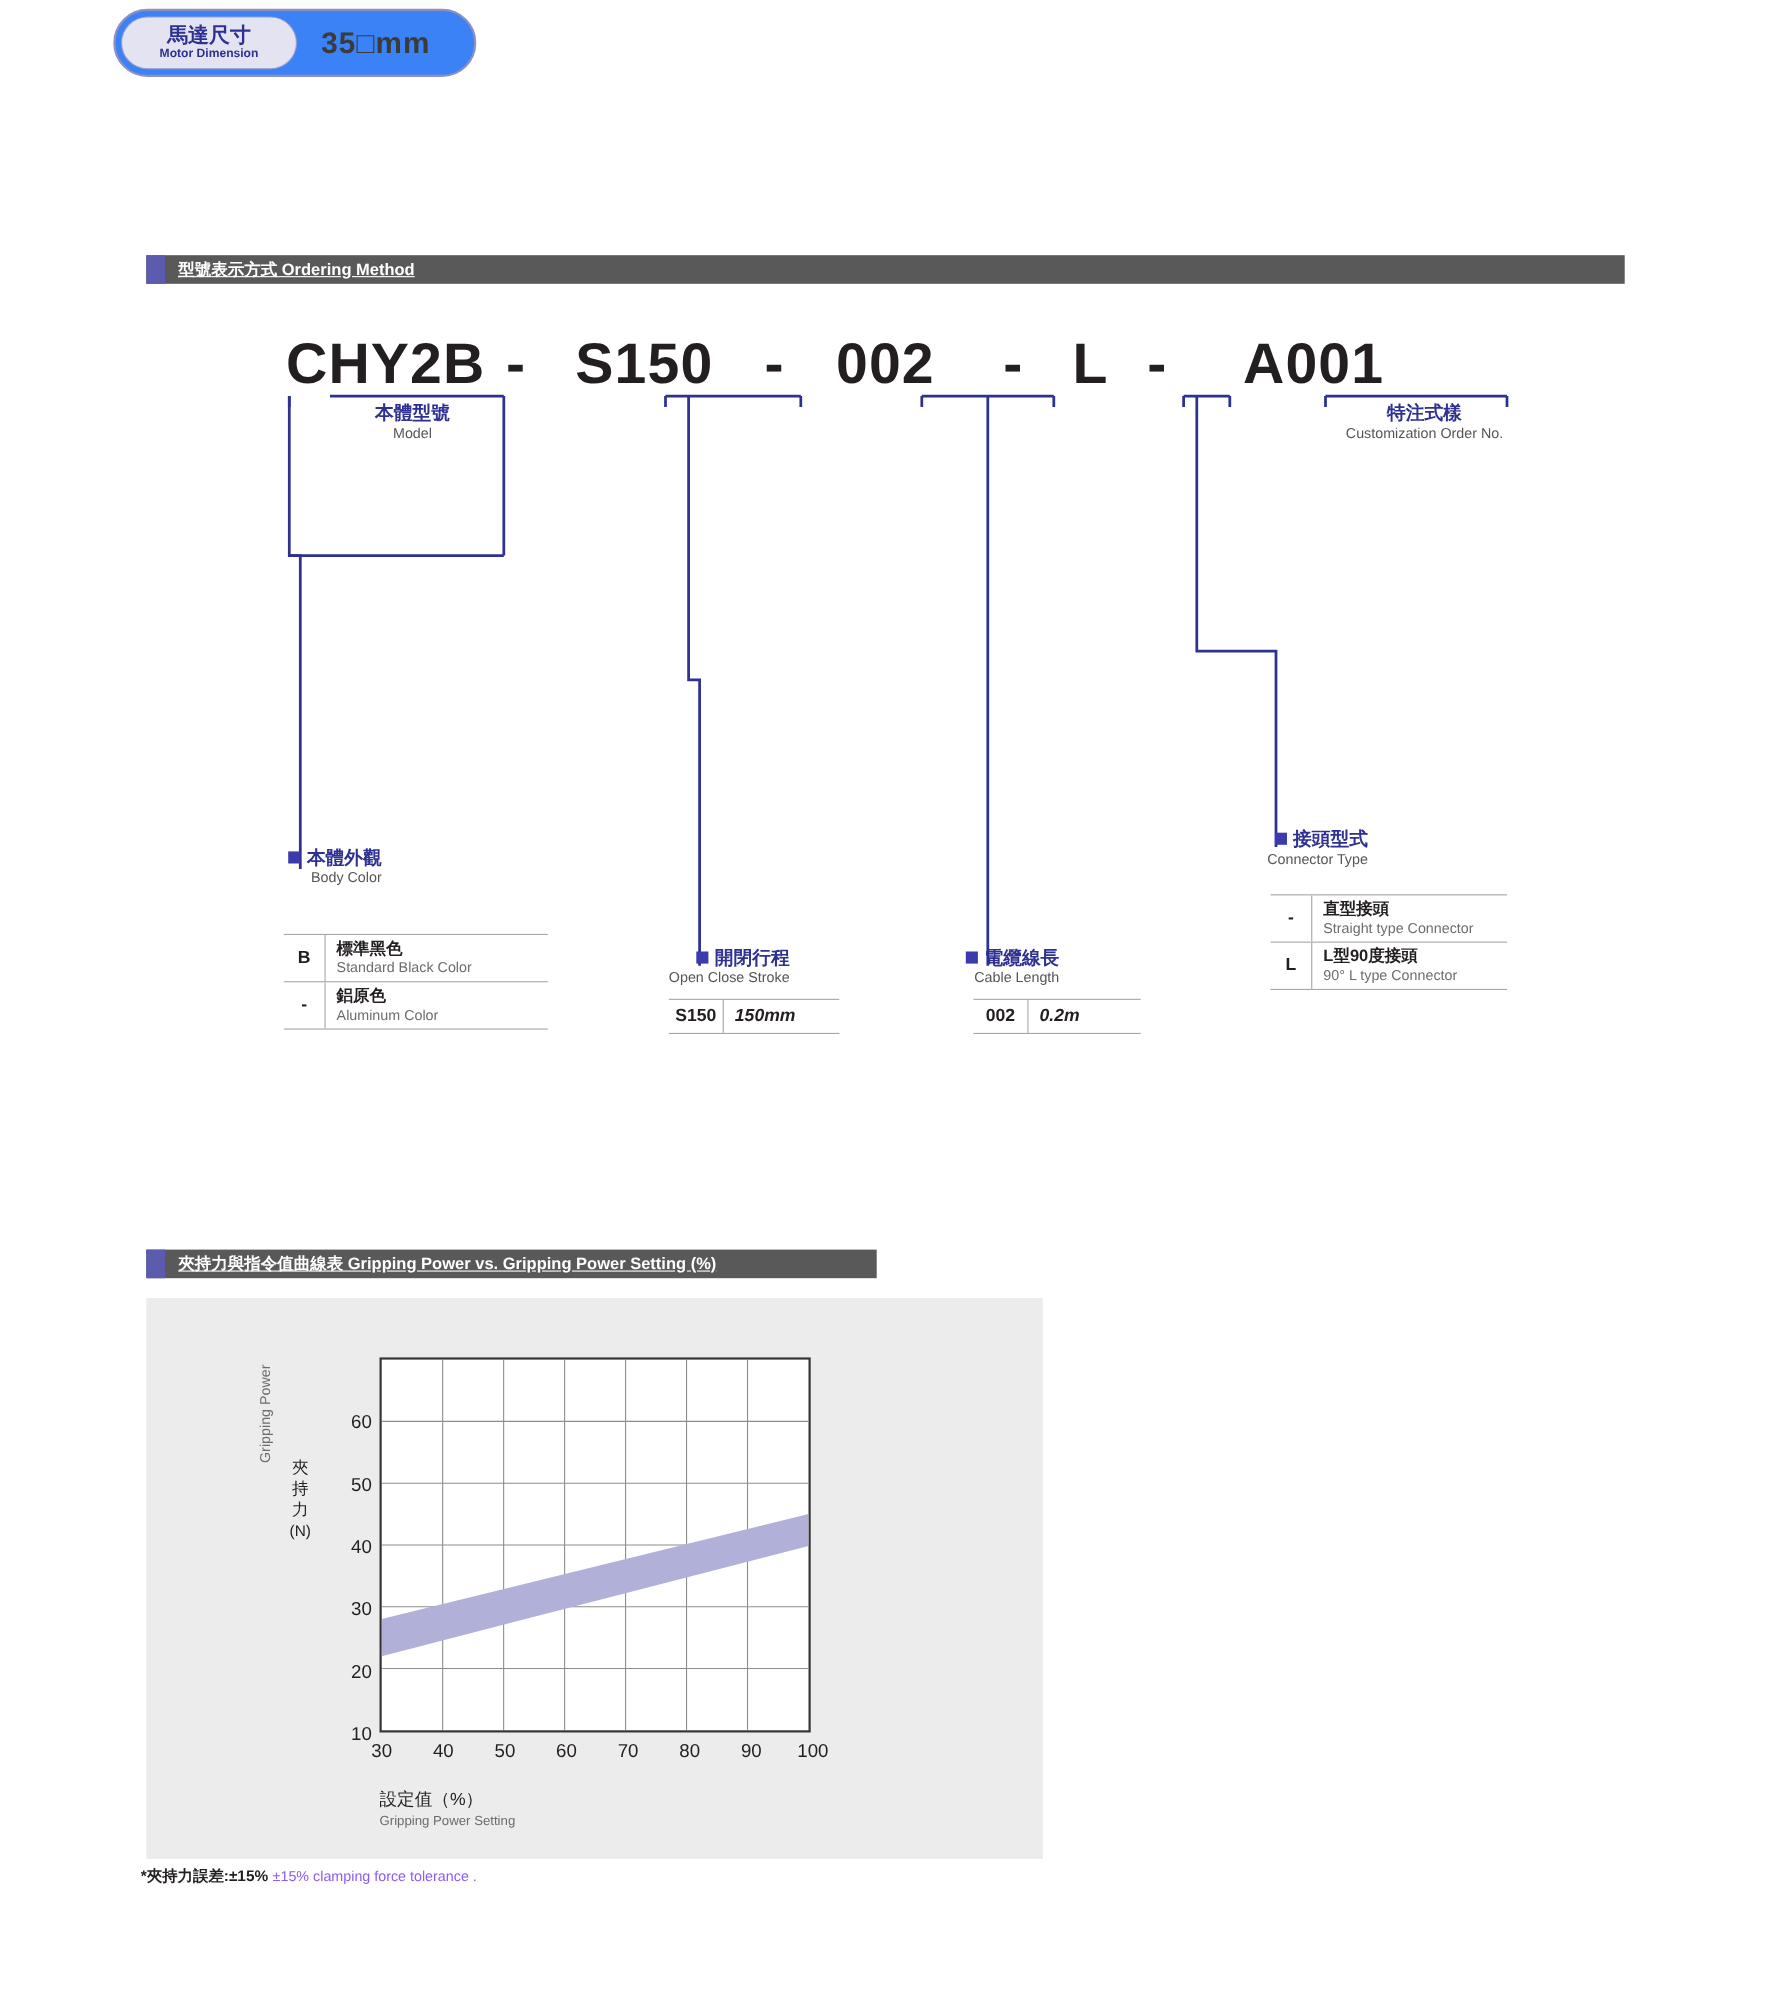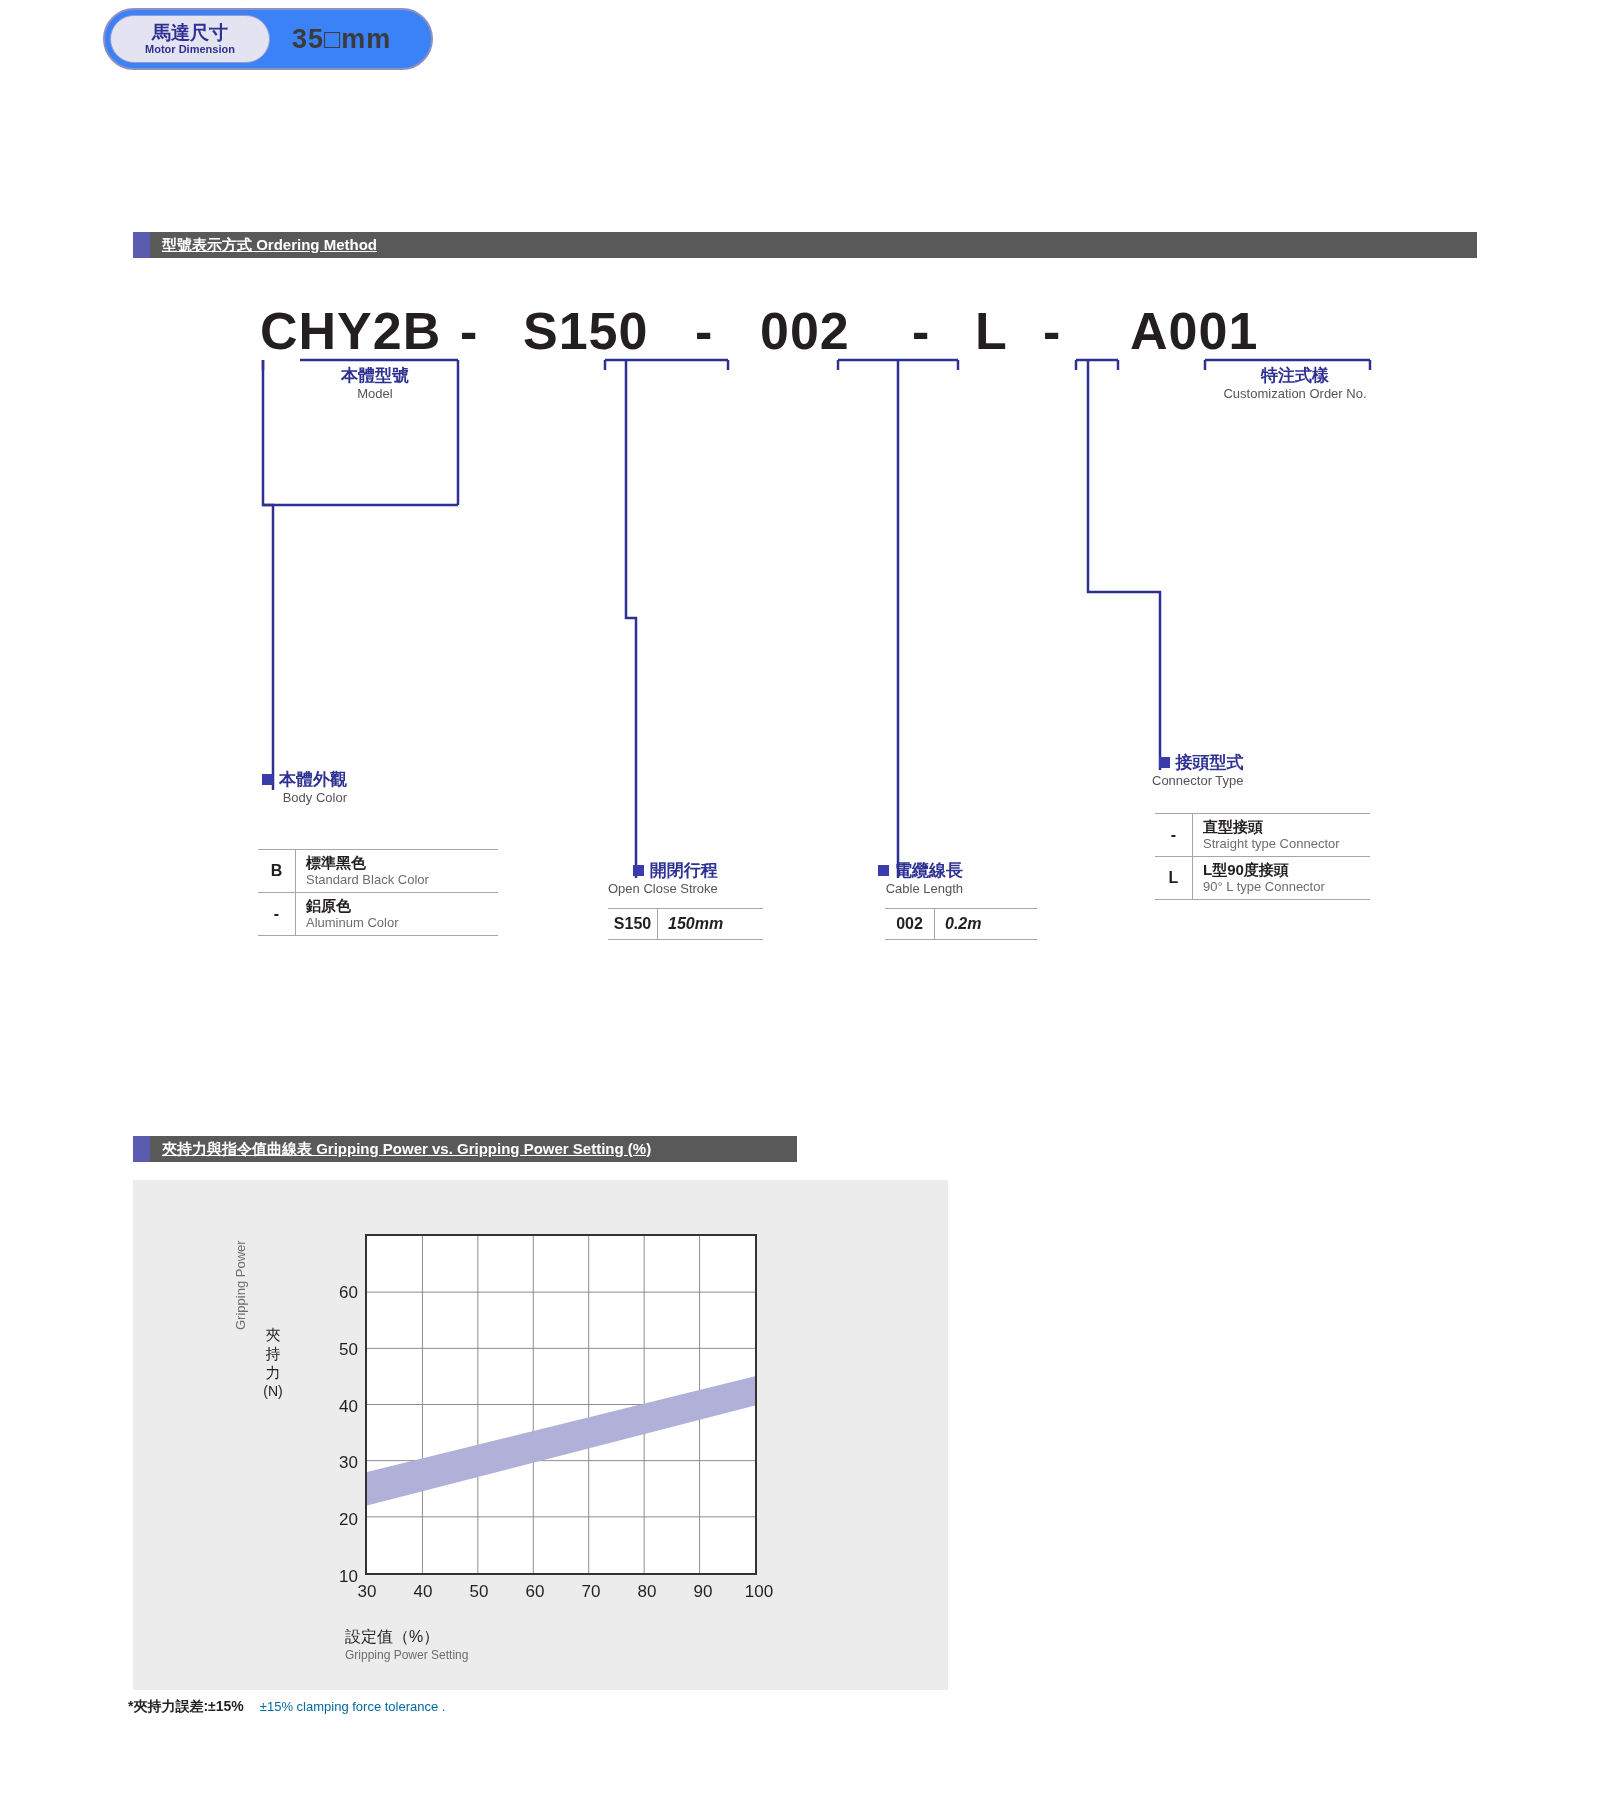--- a/index.html
+++ b/index.html
@@ -216,21 +216,21 @@
   #chart-panel {
     position: absolute;
     left: 133px;
     top: 1180px;
     width: 815px;
     height: 510px;
     background: #ececec;
   }
   #chart-plot {
     position: absolute;
-    left: 365px;
+    left: 345px;
     top: 1234px;
     width: 392px;
     height: 341px;
     border: 2px solid #333;
     box-sizing: border-box;
     background: #ffffff;
   }
   #chart-svg {
     position: absolute;
     left: 0; top: 0;
@@ -305,22 +305,22 @@
     top: 1697px;
     white-space: nowrap;
   }
   #note .cn {
     font-size: 14px;
     font-weight: bold;
     color: #231f20;
   }
   #note .en {
     font-size: 13px;
-    color: #0369a1;
-    margin-left: 16px;
+    color: #8b5cf6;
+    margin-left: 4px;
   }
 </style>
 </head>
 <body>
 
 <div class="motor-badge">
   <div class="pill">
     <div class="cn">馬達尺寸</div>
     <div class="en">Motor Dimension</div>
   </div>

